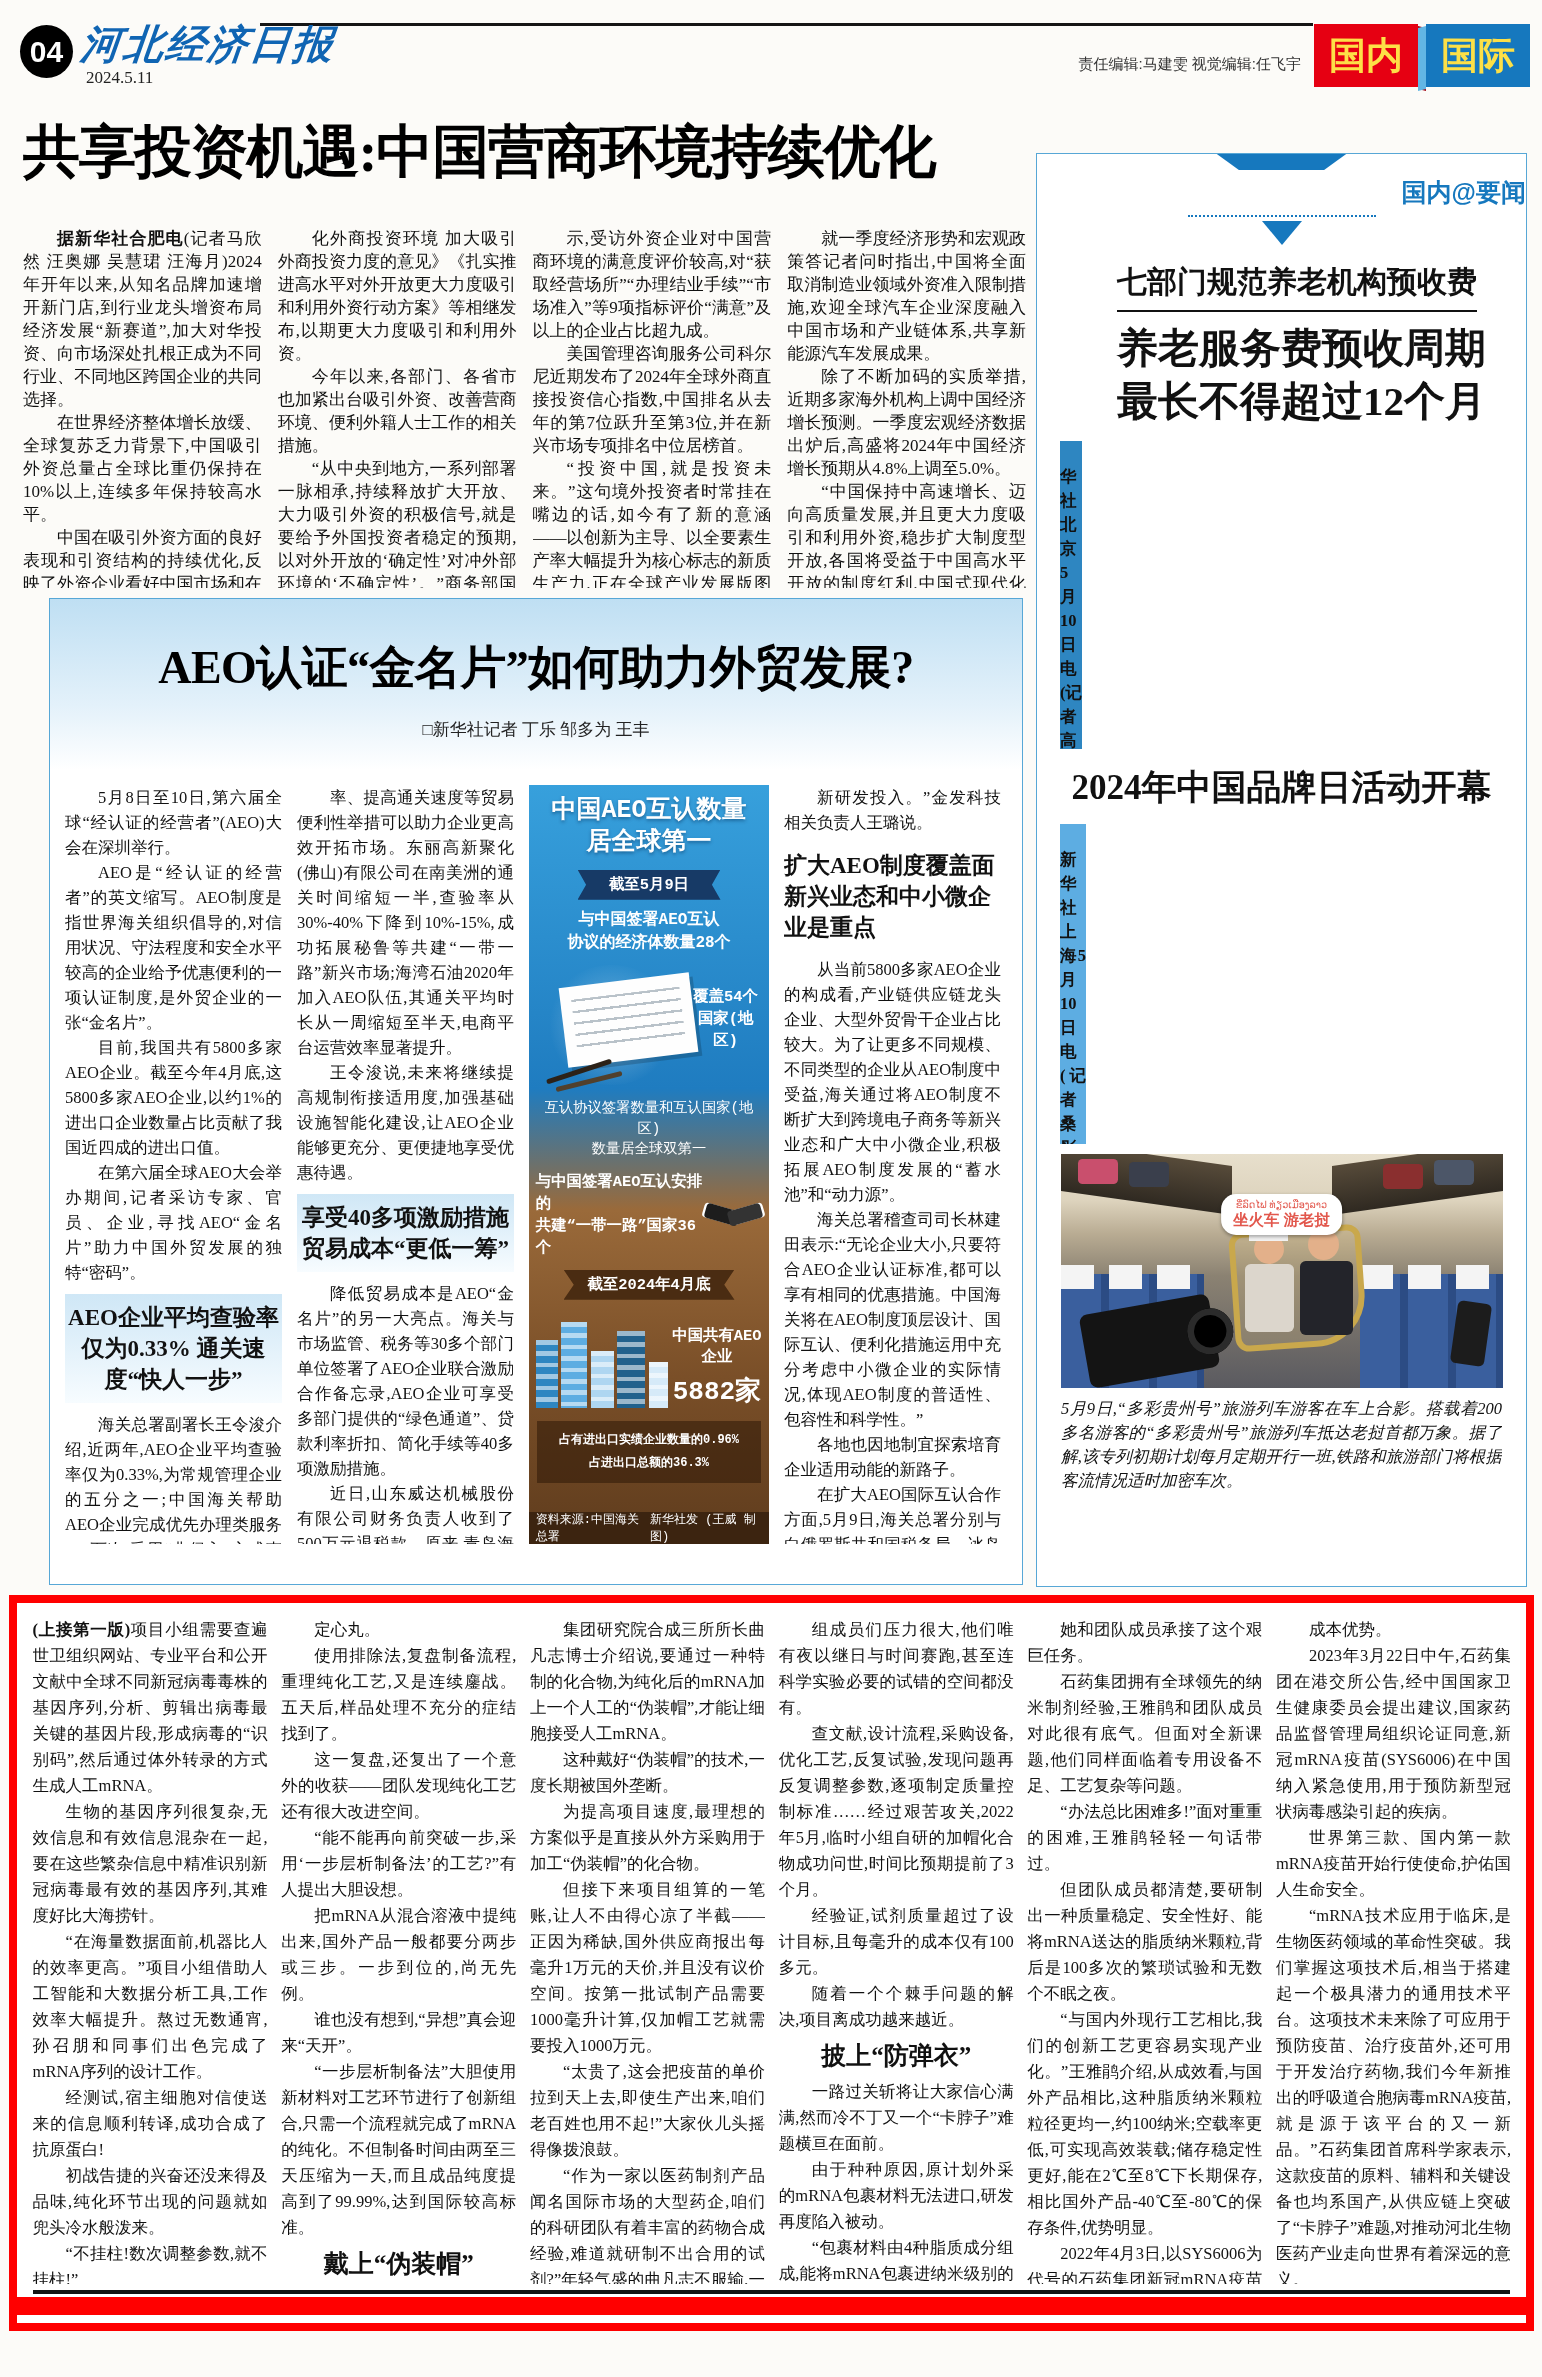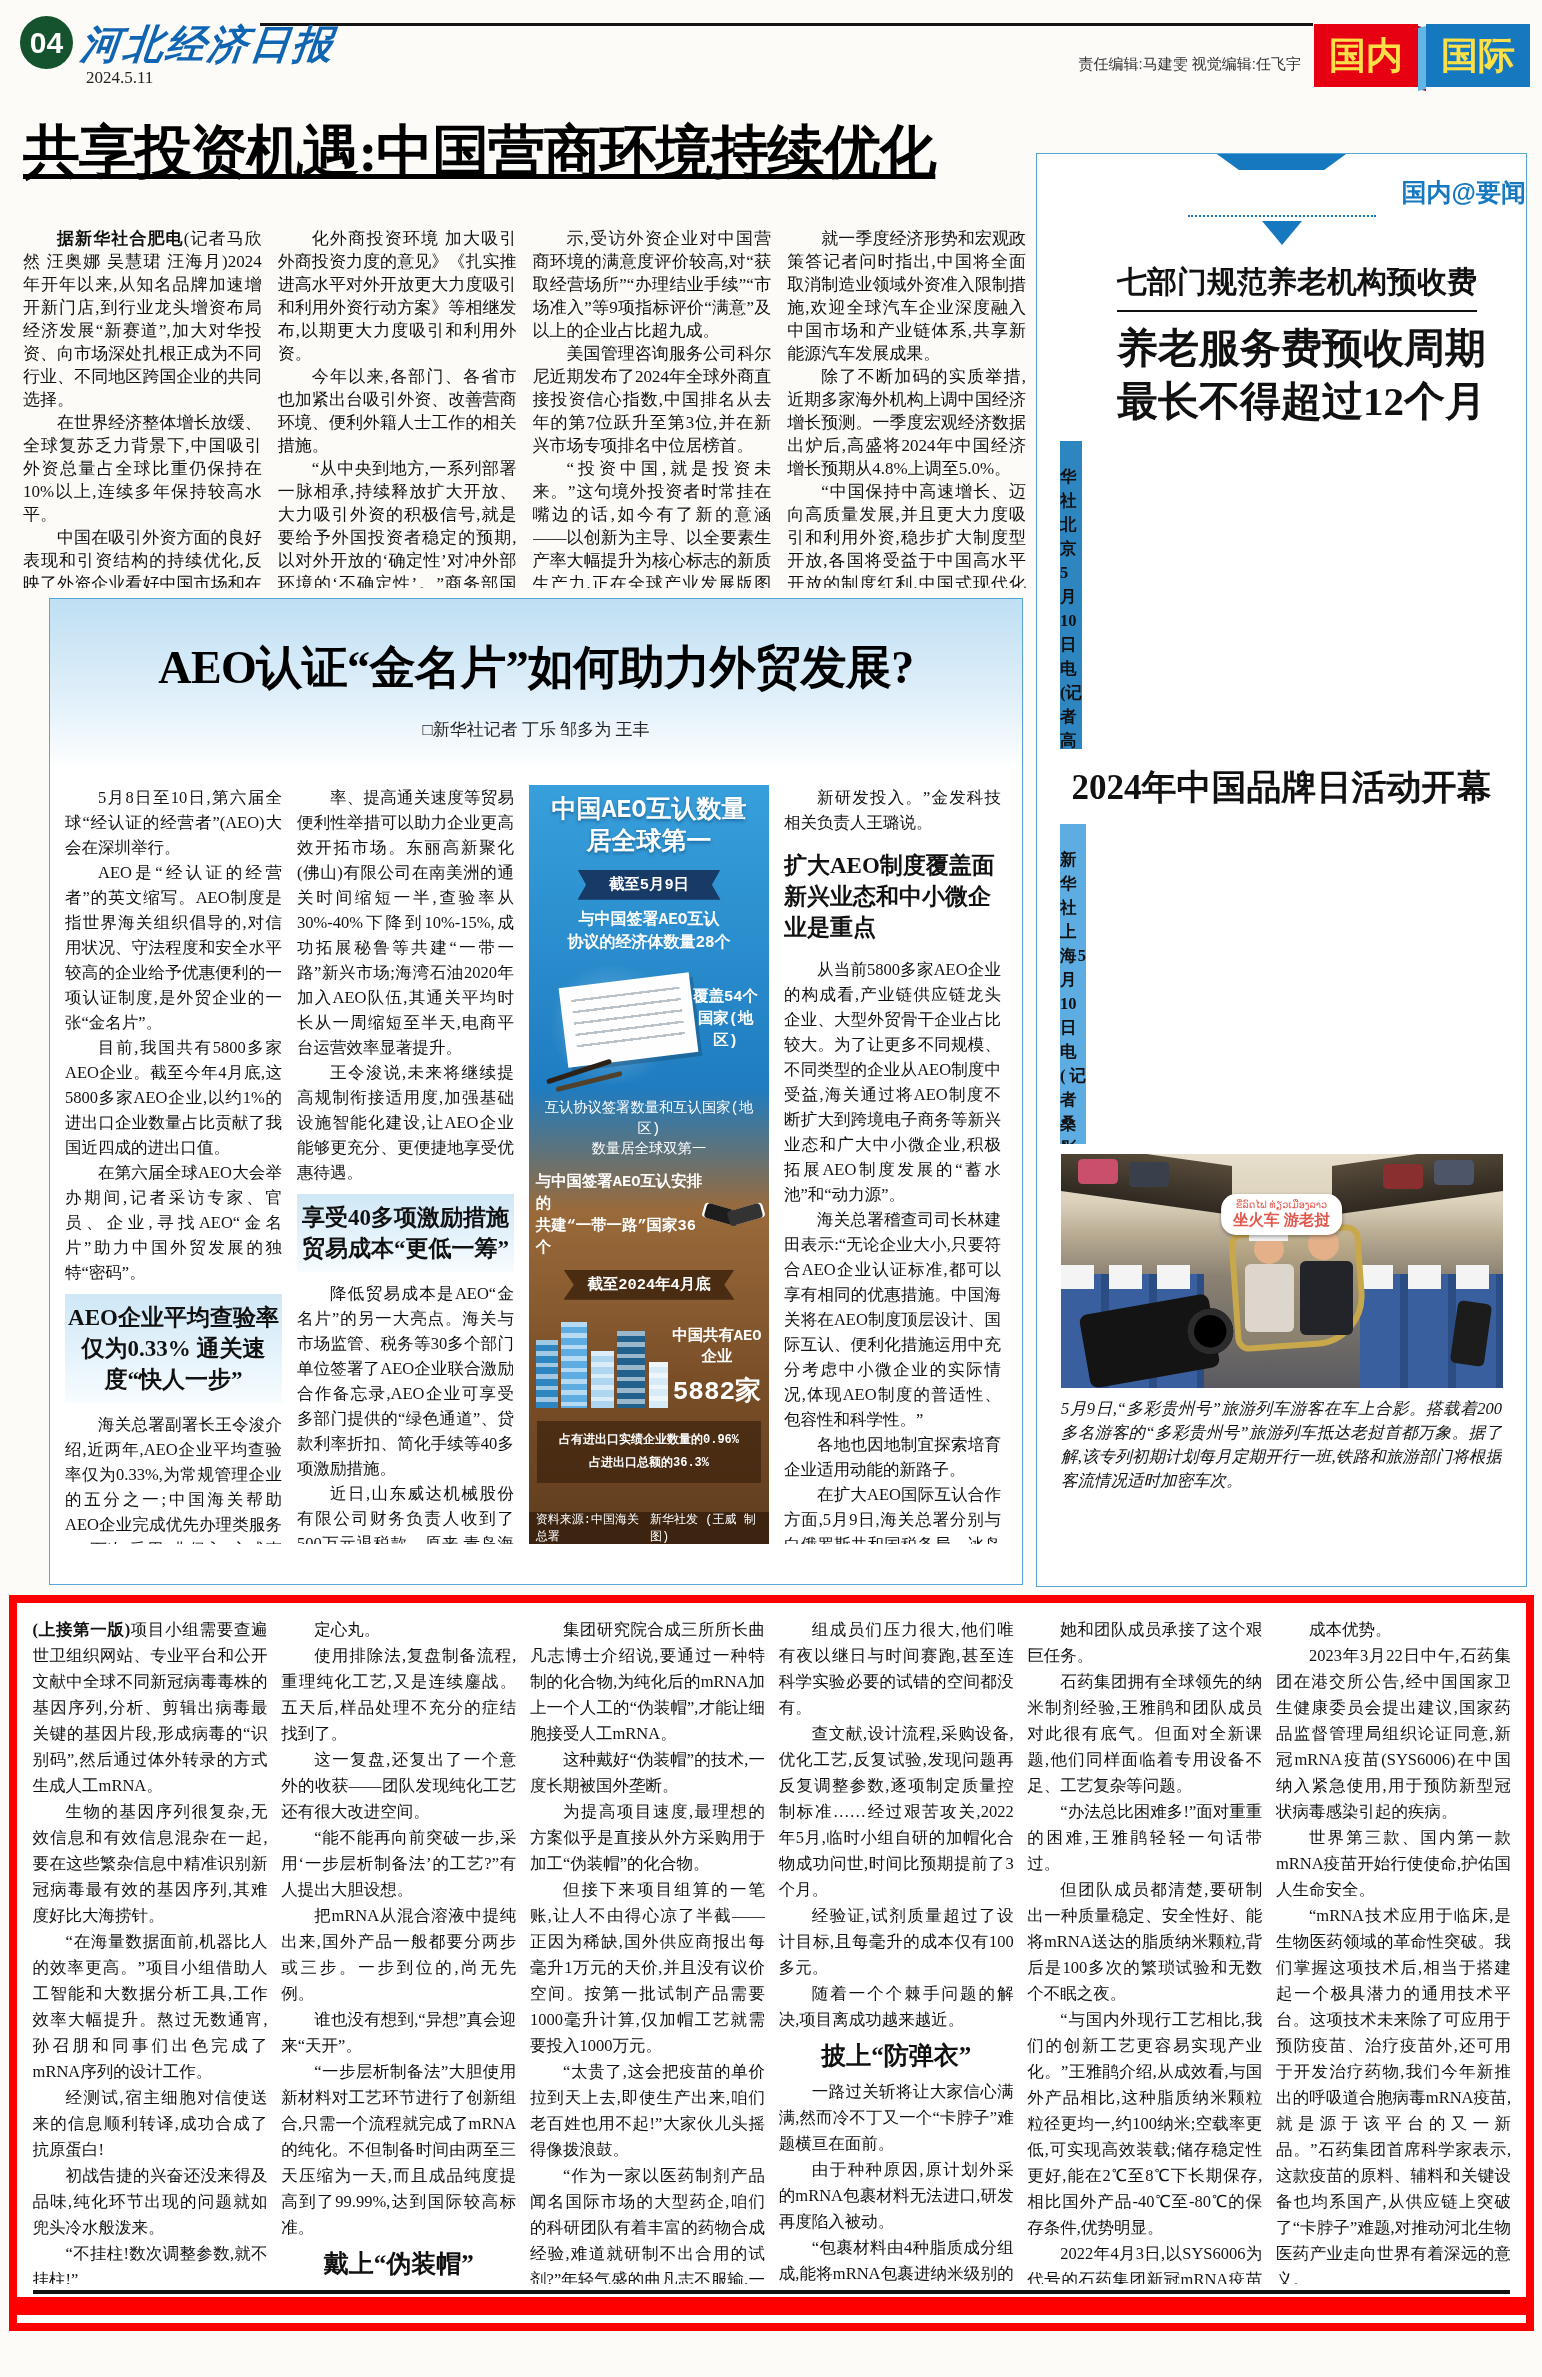--- a/index.html
+++ b/index.html
@@ -1,40 +1,40 @@
 <!DOCTYPE html>
 <html style="font-size:9px"><head>
 <meta charset="utf-8">
 <style>
   html,body{margin:0;padding:0;background:#e9e7e2;}
   #page{position:relative;width:1543px;height:2377px;background:#fcfbf8;overflow:hidden;
         font-family:"Liberation Serif", serif;color:#111;}
   
   .hdr-rule{position:absolute;left:260px;top:23px;width:1053px;height:2.9px;background:#151515;}
-  .pagenum{position:absolute;left:20px;top:16px;width:53px;height:53px;border-radius:50%;
-           background:#14532d;color:#fff;font-family:"Liberation Sans",sans-serif;
+  .pagenum{position:absolute;left:20px;top:25px;width:53px;height:53px;border-radius:50%;
+           background:#000000;color:#fff;font-family:"Liberation Sans",sans-serif;
            font-size:30px;font-weight:bold;display:flex;align-items:center;justify-content:center;}
   .masthead{position:absolute;left:81px;top:17px;font-size:40px;font-weight:bold;color:#1065b3;
             font-style:italic;transform:skewX(-6deg);letter-spacing:2.3px;white-space:nowrap;}
   .mdate{position:absolute;left:86px;top:68px;font-size:17px;color:#222;}
   .editors{position:absolute;left:1073px;top:55px;width:228px;font-size:15px;color:#333;
            font-family:"Liberation Sans",sans-serif;text-align:right;}
   .hdr-badges{position:absolute;left:1314px;top:24px;display:flex;}
   .hdr-badge{width:104px;height:63px;display:flex;align-items:center;justify-content:center;
              color:#fde047;font-size:37px;font-weight:bold;font-family:"Liberation Sans",sans-serif;
              position:relative;}
   .hdr-badge.red{background:#e60012;}
   .hdr-badge.red::after{content:'';position:absolute;right:-8px;top:3.4px;bottom:-3.4px;width:8px;
              background:#a00010;transform:skewY(14deg);}
   .hdr-badge.blue{background:#1678be;margin-left:8px;}
   .hdr-badge.blue::before{content:'';position:absolute;left:-8px;top:3.4px;bottom:-3.4px;width:8px;
              background:#63b6e4;transform:skewY(-14deg);}
   
   .headline{position:absolute;left:23px;top:114px;width:1010px;font-size:57px;font-weight:900;
-            letter-spacing:-1.1px;white-space:nowrap;color:#000;text-decoration:underline;}
+            letter-spacing:-1.1px;white-space:nowrap;color:#000;}
   .main-cols{position:absolute;left:23px;top:227px;width:1003px;height:361px;display:flex;gap:16px;}
   .col{flex:1;overflow:hidden;text-align:justify;font-size:17px;line-height:23px;overflow-wrap:anywhere;}
   .col p,.para{margin:0;text-indent:2em;}
   b.lead{font-weight:bold;}
   
   .aeo-box{position:absolute;left:49px;top:598px;width:974px;height:987px;background:#fff;
            border:1.7px solid #57a7d6;box-sizing:border-box;}
   .aeo-head{height:171px;background:linear-gradient(180deg,#bfdff3 0%,#e3f1fa 62%,#ffffff 100%);
             text-align:center;}
   .aeo-headline{padding-top:38px;font-size:46px;font-weight:900;letter-spacing:-0.6px;color:#000;}

